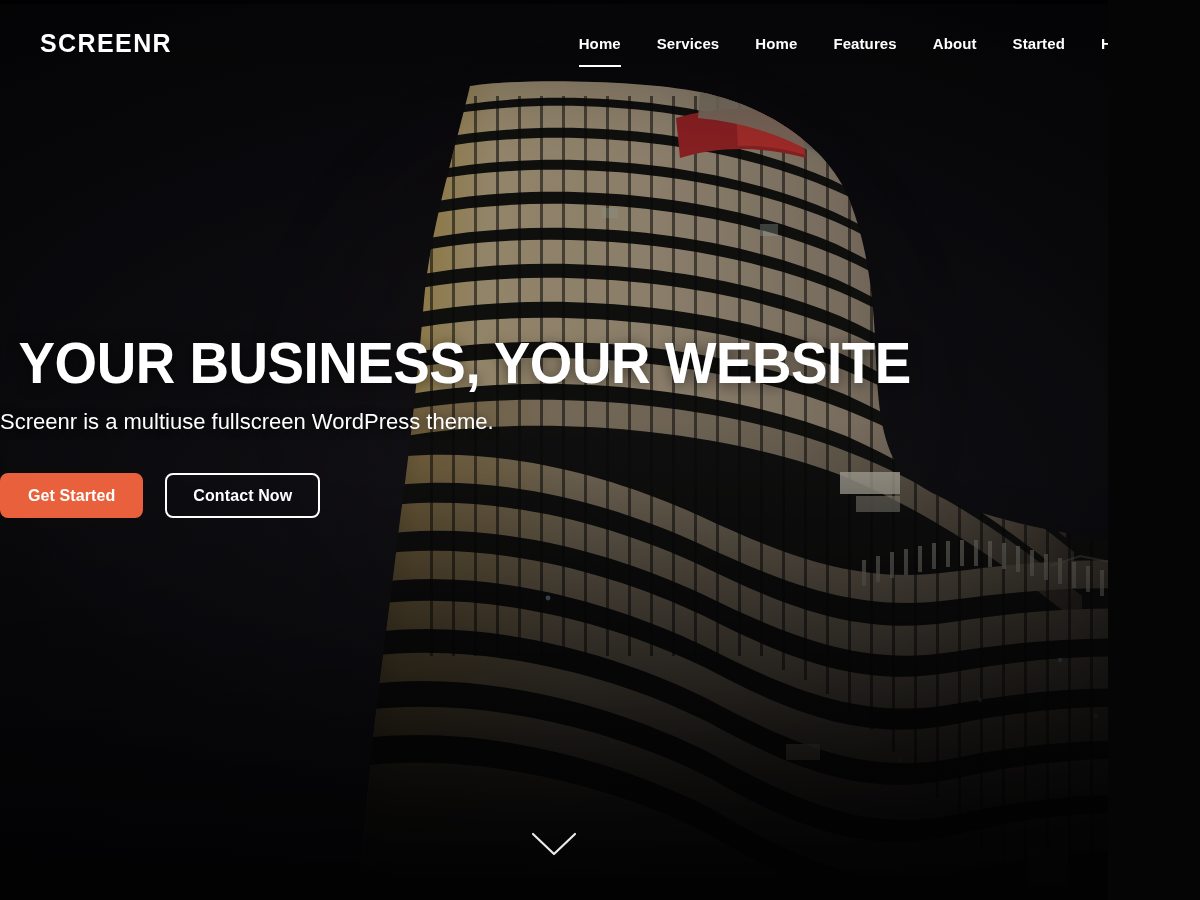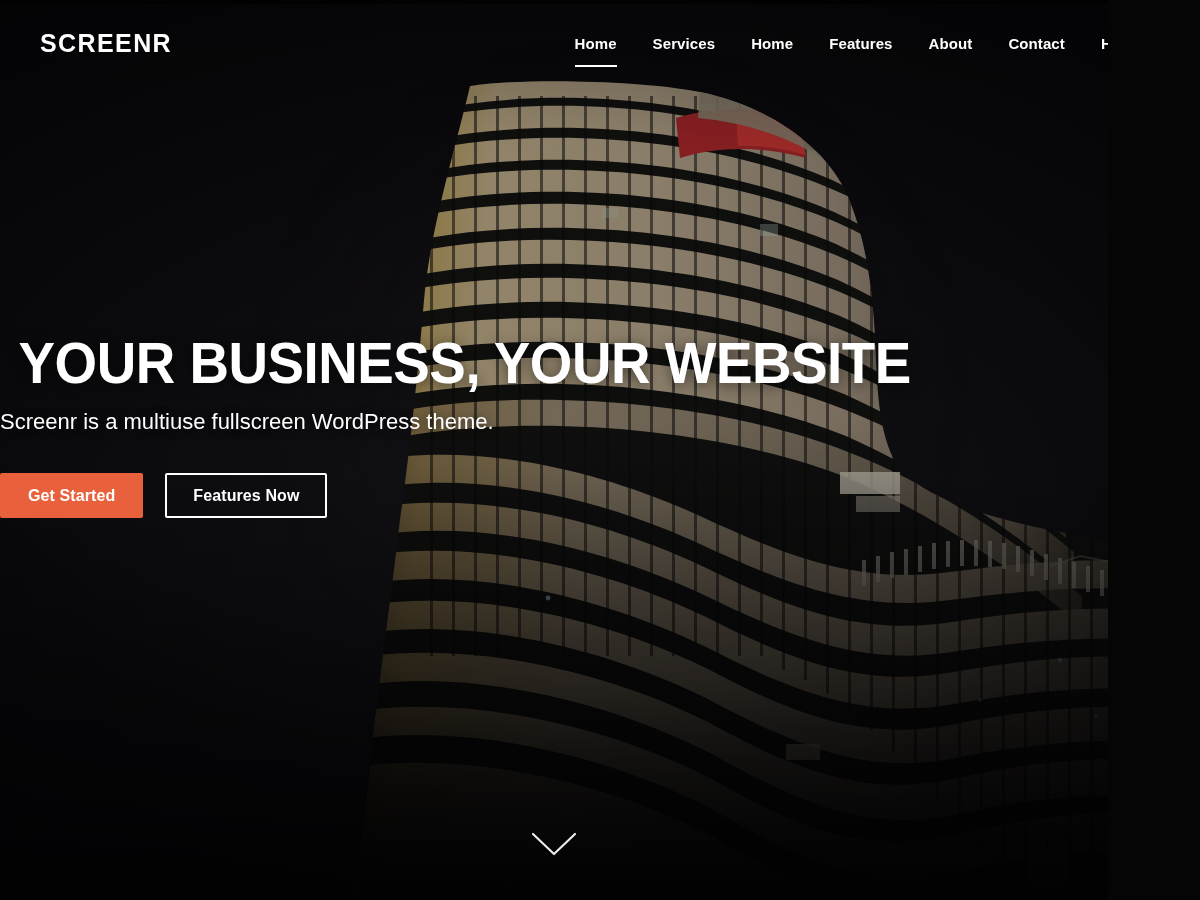--- a/index.html
+++ b/index.html
@@ -95,21 +95,21 @@
     margin-top:14px; color:#ffffff; font-size:22px; font-weight:normal;
     line-height:1.3; text-shadow:0 1px 10px rgba(0,0,0,0.6);
     white-space:nowrap;
   }
   .hero-actions {
     margin-top:37px; display:flex; align-items:center; gap:22px;
   }
   .btn {
     display:inline-flex; align-items:center; justify-content:center;
     height:45px; padding:17px 26px; font-size:16px; font-weight:bold;
-    text-decoration:none; border-radius:2px; white-space:nowrap;
+    text-decoration:none; border-radius:8px; white-space:nowrap;
     letter-spacing:0.1px;
   }
   .btn-primary {
     background:#e8613c; color:#ffffff; border:2px solid #e8613c;
   }
   .btn-ghost {
     background:transparent; color:#ffffff; border:2px solid #ffffff;
   }
 
   
@@ -305,32 +305,32 @@
 
   <header class="site-header">
     <a class="brand" href="#">SCREENR</a>
 
     <nav class="main-nav">
       <a class="nav-item is-active" href="#">Home</a>
       <a class="nav-item" href="#">Services</a>
       <a class="nav-item" href="#">Home</a>
       <a class="nav-item" href="#">Features</a>
       <a class="nav-item" href="#">About</a>
-      <a class="nav-item" href="#">Contact</a>
+      <a class="nav-item" href="#">Started</a>
       <a class="nav-item" href="#">Home</a>
     </nav>
   </header>
 
   <div class="hero-content">
     <h1 class="hero-title">YOUR BUSINESS, YOUR WEBSITE</h1>
     <p class="hero-sub">Screenr is a multiuse fullscreen WordPress theme.</p>
 
     <div class="hero-actions">
       <a class="btn btn-primary" href="#">Get Started</a>
-      <a class="btn btn-ghost" href="#">Features Now</a>
+      <a class="btn btn-ghost" href="#">Contact Now</a>
     </div>
   </div>
 
   <a class="scroll-down" href="#">
     <span>
       <svg width="48" height="28" viewBox="0 0 48 28" aria-hidden="true">
         <path d="M3 4 L24 24 L45 4" fill="none" stroke="#ffffff" stroke-width="2.2" stroke-linecap="round" stroke-linejoin="round" opacity="0.92"></path>
       </svg>
     </span>
   </a>

